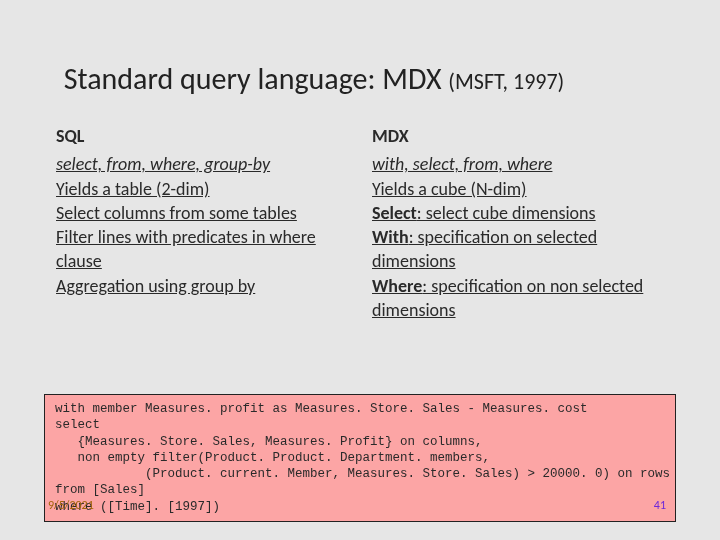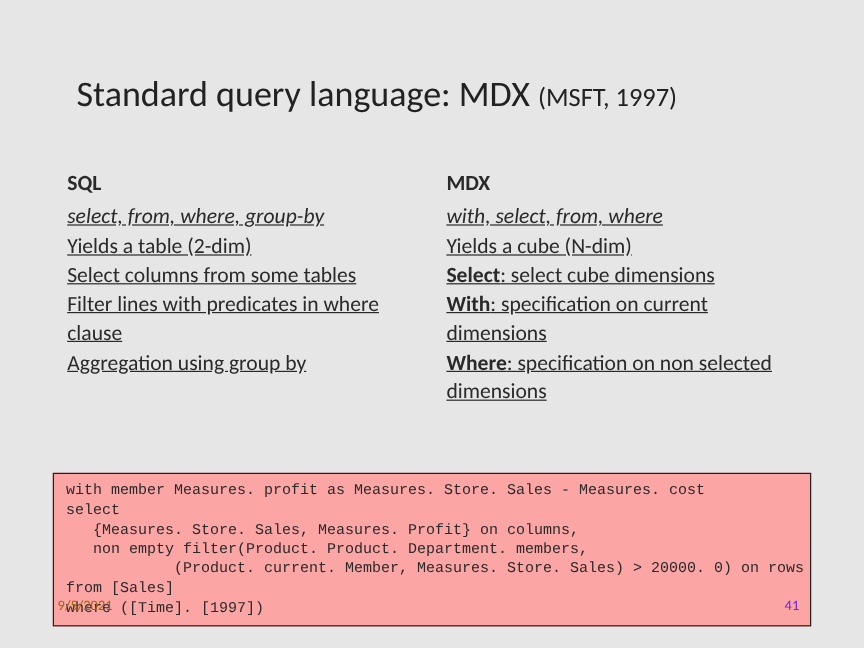--- a/index.html
+++ b/index.html
@@ -28,21 +28,21 @@
     text-align: center;
     font-size: 30px;
     font-weight: 400;
     color: #222;
   }
   .title .sub {
     font-size: 22px;
   }
   .cols {
     position: absolute;
-    top: 140px;
+    top: 124px;
     left: 56px;
     right: 56px;
     display: flex;
     gap: 24px;
   }
   .col {
     flex: 1;
     font-size: 18px;
     line-height: 1.35;
   }
@@ -103,21 +103,21 @@
       <p style="white-space:pre-line">Yields a table (2-dim)
 Select columns from some tables
 Filter lines with predicates in where clause
 Aggregation using group by</p>
     </div>
     <div class="col">
       <h3>MDX</h3>
       <p class="ital">with, select, from, where</p>
       <p>Yields a cube (N-dim)</p>
       <p><b>Select</b><span>: select cube dimensions</span></p>
-      <p><b>With</b><span>: specification on current dimensions</span></p>
+      <p><b>With</b><span>: specification on selected dimensions</span></p>
       <p><b>Where</b><span>: specification on non selected dimensions</span></p>
     </div>
   </div>
 
   <div class="codebox">with member Measures. profit as Measures. Store. Sales - Measures. cost
 select
    {Measures. Store. Sales, Measures. Profit} on columns,
    non empty filter(Product. Product. Department. members,
             (Product. current. Member, Measures. Store. Sales) &gt; 20000. 0) on rows
 from [Sales]

